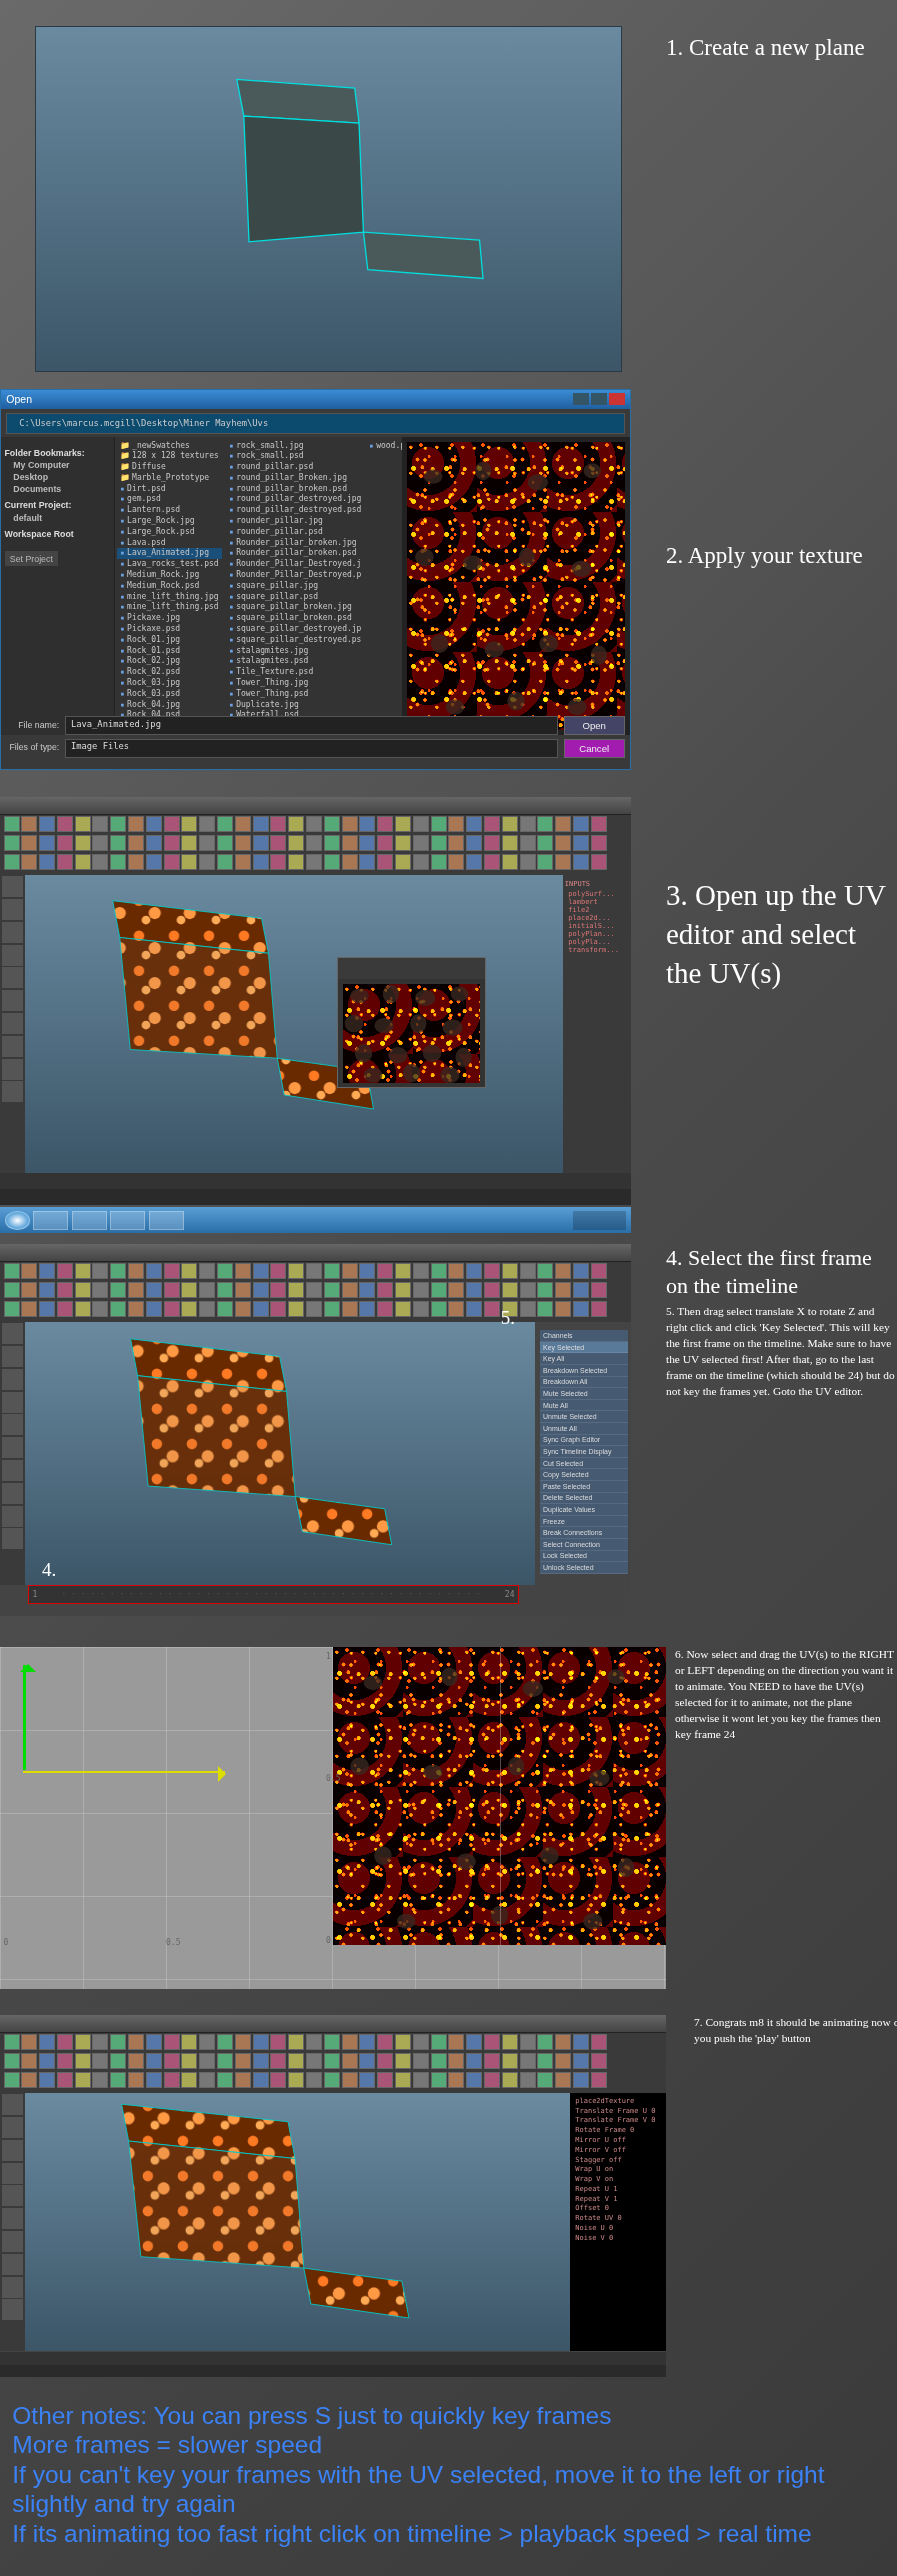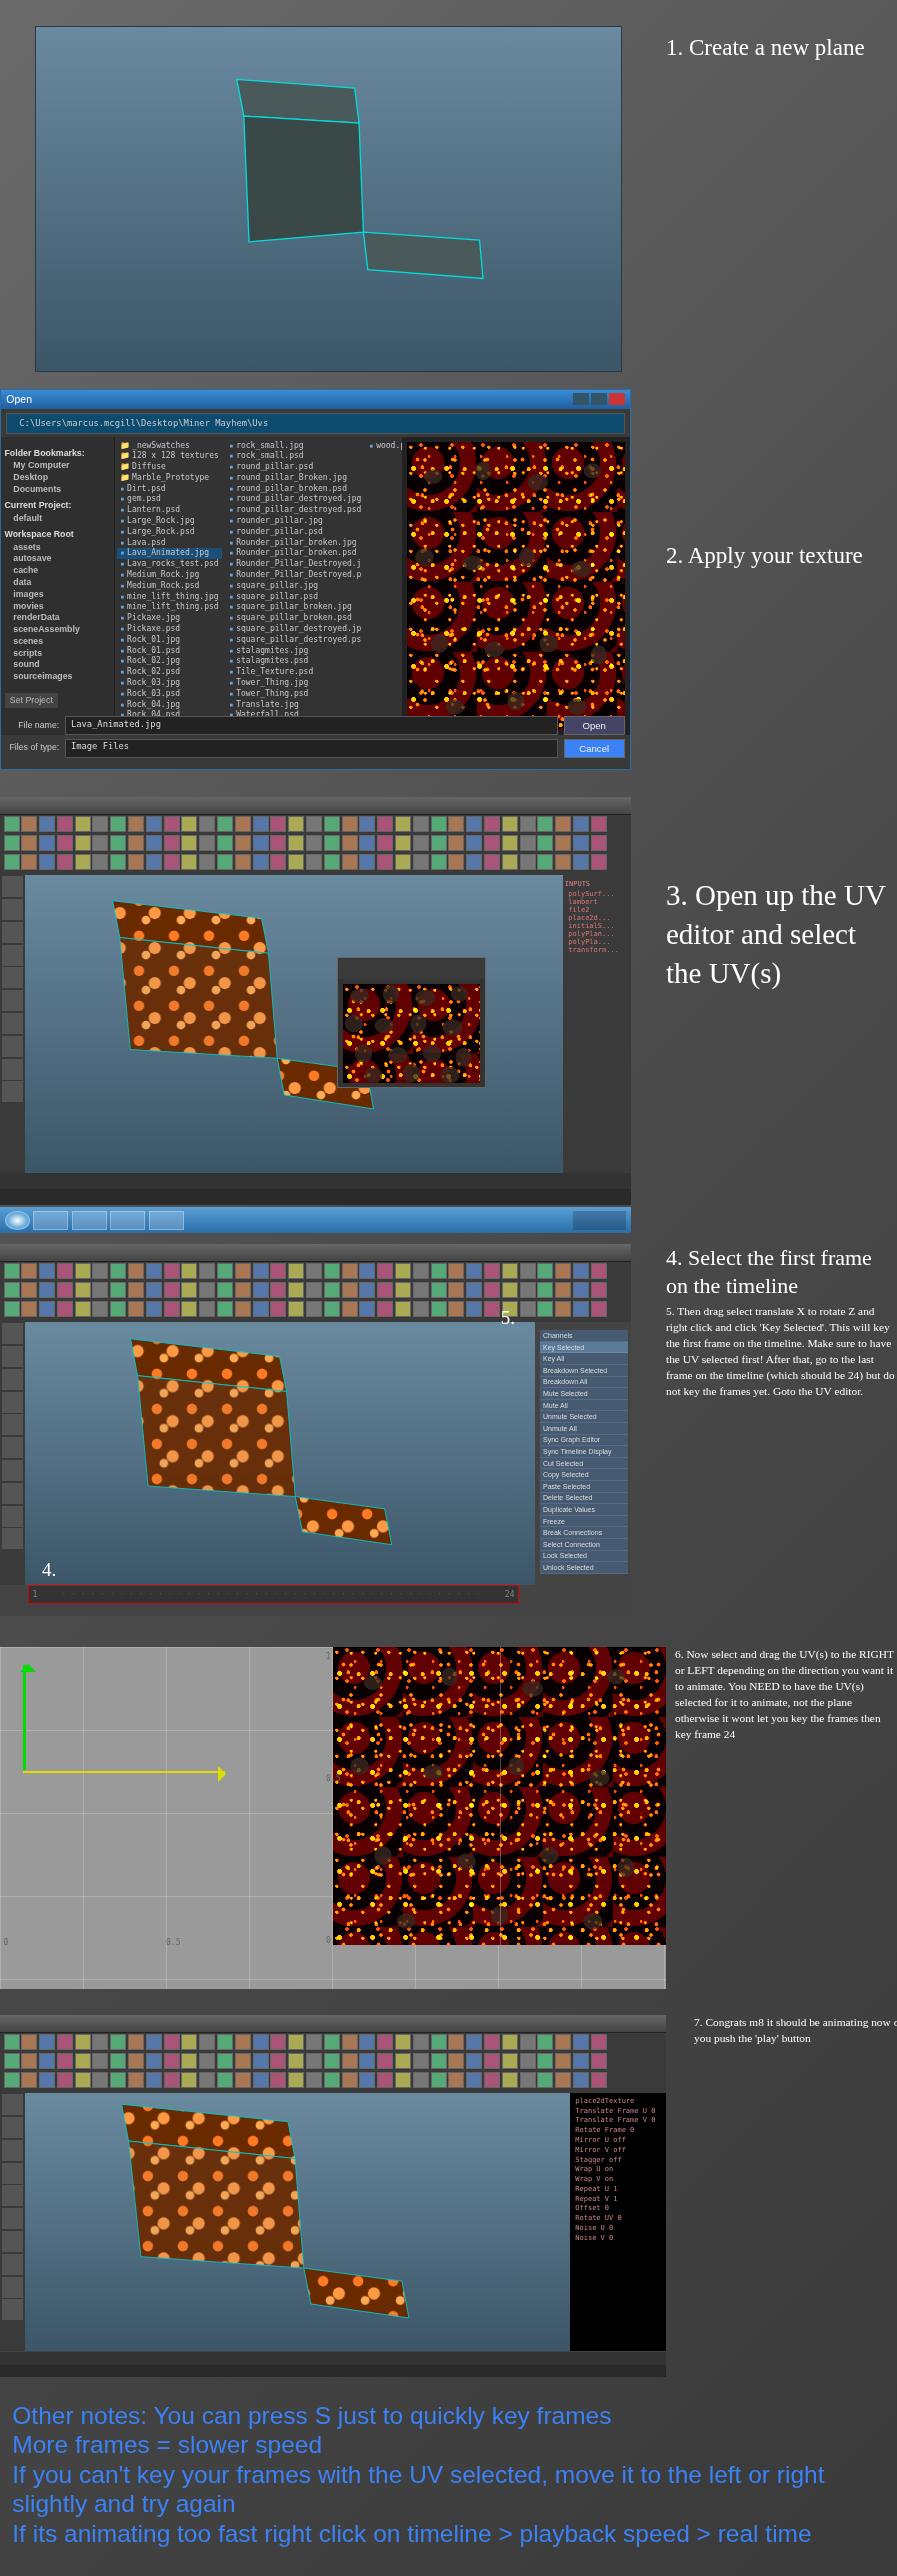--- a/index.html
+++ b/index.html
@@ -76,21 +76,21 @@
       radial-gradient(ellipse 16px 15px at 65% 70%, #3a2a22 0 55%, transparent 60%),
       radial-gradient(ellipse 14px 16.6px at 88% 74%, #3a2a22 0 55%, transparent 60%),
       radial-gradient(ellipse 16px 13px at 22% 92%, #3a2a22 0 55%, transparent 60%),
       radial-gradient(ellipse 15px 16px at 50% 90%, #3a2a22 0 55%, transparent 60%),
       radial-gradient(ellipse 16.6px 14px at 78% 92%, #3a2a22 0 55%, transparent 60%);
   }
   .dlg-bottom { position:absolute; bottom:7px; left:5.3px; right:5.3px; height:46px; }
   .dlg-row { display:flex; height:19px; margin-bottom:3.5px; gap:5.3px; }
   .dlg-lbl { width:53px; font:8.8px sans-serif; color:#ccc; text-align:right; padding-top:3.5px; }
   .dlg-input { flex:1; background:#222; border:0.9px solid #555; font:8.8px monospace; color:#ddd; padding:1.8px 5.3px; }
-  .dlg-btn { width:61px; background:#3b82f6; font:9.6px sans-serif; color:#eee; text-align:center; line-height:17.5px; border:0.9px solid #666; }
+  .dlg-btn { width:61px; background:#a21caf; font:9.6px sans-serif; color:#eee; text-align:center; line-height:17.5px; border:0.9px solid #666; }
   .dlg-btn.primary { background:#446; }
   .setproj { font:8.8px sans-serif; color:#bbb; margin-top:10.5px; background:#444; padding:2.6px 5.3px; display:inline-block;}
   .txt2 { position: absolute; left: 666px; top: 543px; width: 228px; font-size: 23px; }
 
   
   .panel3 {
     position: absolute; left: 0; top: 797px; width: 631px; height: 407px;
     background:#444;
   }
   .maya-titlebar { height:17.5px; background:linear-gradient(#666,#444); border-bottom:0.9px solid #222; }
@@ -182,34 +182,20 @@
       <div class="dlg-left">
         <div class="hdr">Folder Bookmarks:</div>
         <div id="left-items1">
             <div class="itm">My Computer</div>
             <div class="itm">Desktop</div>
             <div class="itm">Documents</div>
           </div>
         <div class="hdr">Current Project:</div>
         <div class="itm">default</div>
         <div class="hdr">Workspace Root</div>
-        <div id="left-items3">
-            <div class="itm">assets</div>
-            <div class="itm">autosave</div>
-            <div class="itm">cache</div>
-            <div class="itm">data</div>
-            <div class="itm">images</div>
-            <div class="itm">movies</div>
-            <div class="itm">renderData</div>
-            <div class="itm">sceneAssembly</div>
-            <div class="itm">scenes</div>
-            <div class="itm">scripts</div>
-            <div class="itm">sound</div>
-            <div class="itm">sourceimages</div>
-          </div>
         <div class="setproj">Set Project</div>
       </div>
       <div class="dlg-cols">
         <div class="dlg-col" id="dlg-col1" style="width:114px">
             <div class="f folder">_newSwatches</div>
             <div class="f folder">128 x 128 textures</div>
             <div class="f folder">Diffuse</div>
             <div class="f folder">Marble_Prototype</div>
             <div class="f file">Dirt.psd</div>
             <div class="f file">gem.psd</div>
@@ -252,21 +238,21 @@
             <div class="f file">square_pillar.psd</div>
             <div class="f file">square_pillar_broken.jpg</div>
             <div class="f file">square_pillar_broken.psd</div>
             <div class="f file">square_pillar_destroyed.jpg</div>
             <div class="f file">square_pillar_destroyed.psd</div>
             <div class="f file">stalagmites.jpg</div>
             <div class="f file">stalagmites.psd</div>
             <div class="f file">Tile_Texture.psd</div>
             <div class="f file">Tower_Thing.jpg</div>
             <div class="f file">Tower_Thing.psd</div>
-            <div class="f file">Translate.jpg</div>
+            <div class="f file">Duplicate.jpg</div>
             <div class="f file">Waterfall.psd</div>
           </div>
         <div class="dlg-col" id="dlg-col3" style="width:53px">
             <div class="f file">wood.psd</div>
           </div>
       </div>
       <div class="dlg-preview">
         <div class="lava-tex"></div>
         <div class="lava-cells"></div>
       </div>

